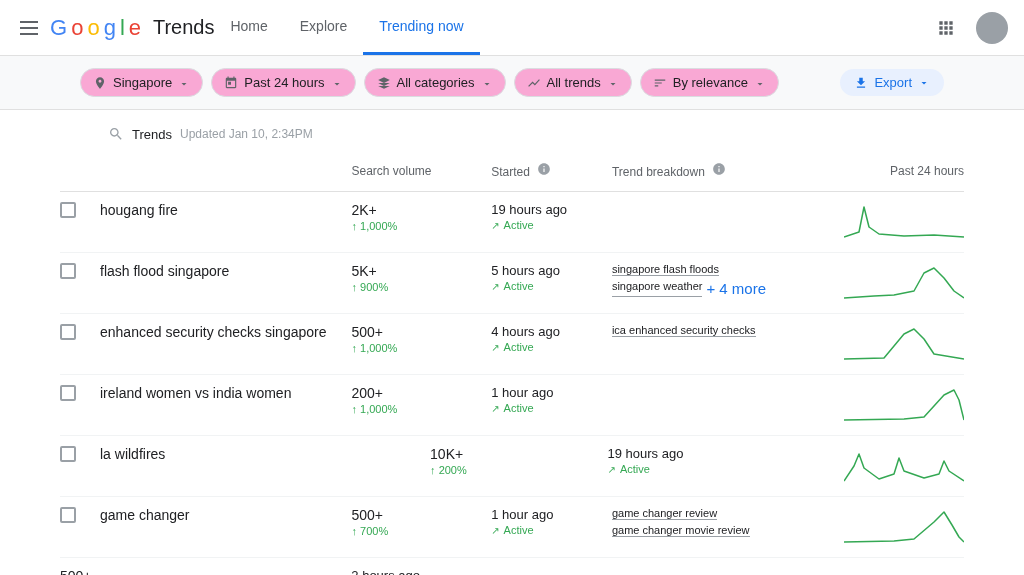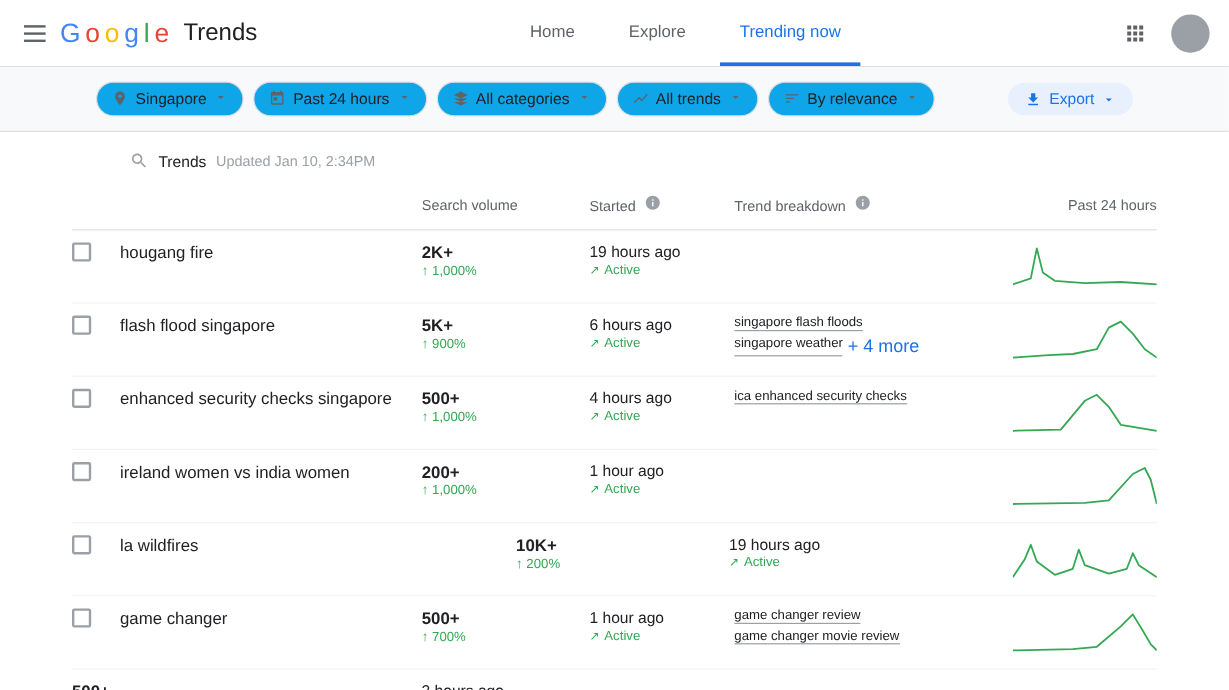--- a/index.html
+++ b/index.html
@@ -10,23 +10,22 @@
       display: flex;
       align-items: center;
       padding: 0 16px;
       height: 56px;
       border-bottom: 1px solid #e0e0e0;
       background: #fff;
     }
     .header-nav {
       display: flex;
       align-items: center;
-      gap: 13px;
+      gap: 0;
       flex: 1;
-      justify-content: center;
     }
     .nav-item {
       padding: 18px 16px;
       font-size: 14px;
       color: #5f6368;
       cursor: pointer;
       text-decoration: none;
       border-bottom: 3px solid transparent;
       font-weight: 500;
     }
@@ -56,29 +55,29 @@
     .filter-bar {
       display: flex;
       align-items: center;
       gap: 8px;
       padding: 12px 80px;
       background: #f8f9fa;
       border-bottom: 1px solid #e0e0e0;
     }
     .filter-chip {
       display: flex;
-      align-items: flex-start;
+      align-items: flex-end;
       gap: 6px;
       padding: 6px 12px;
       border: 1px solid #dadce0;
       border-radius: 20px;
       font-size: 13px;
       color: #202124;
       cursor: pointer;
-      background: #0ea5e9;
+      background: #f9a8d4;
       white-space: nowrap;
     }
     .export-btn {
       display: flex;
       align-items: center;
       gap: 6px;
       padding: 6px 14px;
       border: none;
       border-radius: 20px;
       font-size: 13px;
@@ -118,21 +117,21 @@
     }
 
     .trend-name {
       font-size: 14px;
       color: #202124;
       font-weight: 400;
     }
     .volume-main {
       font-size: 14px;
       color: #202124;
-      font-weight: 700;
+      font-weight: 400;
     }
     .volume-sub {
       font-size: 11px;
       color: #34a853;
       margin-top: 2px;
     }
     .started-time {
       font-size: 13px;
       color: #202124;
     }
@@ -361,21 +360,21 @@
       <div class="checkbox"></div>
     </div>
     <div class="col-trend">
       <span class="trend-name" style="cursor:pointer;">flash flood singapore</span>
     </div>
     <div class="col-volume">
       <div class="volume-main">5K+</div>
       <div class="volume-sub">↑ 900%</div>
     </div>
     <div class="col-started">
-      <div class="started-time">6 hours ago</div>
+      <div class="started-time">5 hours ago</div>
       <div class="status-badge">
         <span style="color:#34a853;font-size:10px;">↗</span>
         <span style="color:#34a853;font-size:11px;">Active</span>
       </div>
     </div>
     <div class="col-breakdown">
       <div class="breakdown-tags">
             <span class="breakdown-tag">singapore flash floods</span> 
             <span class="breakdown-tag">singapore weather</span> 
             <span class="breakdown-more">+ 4 more</span>

